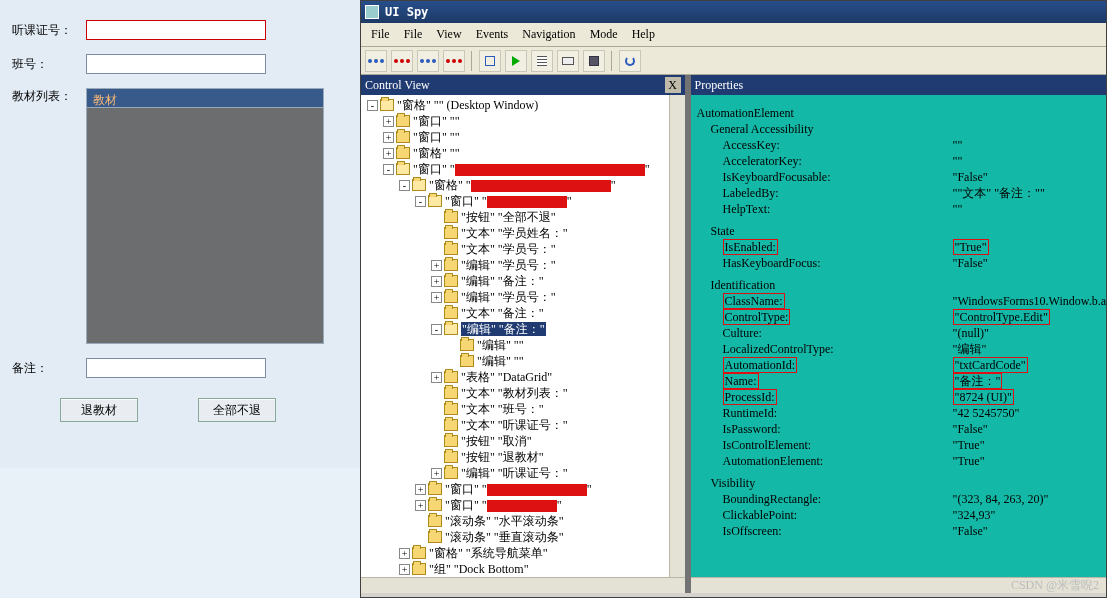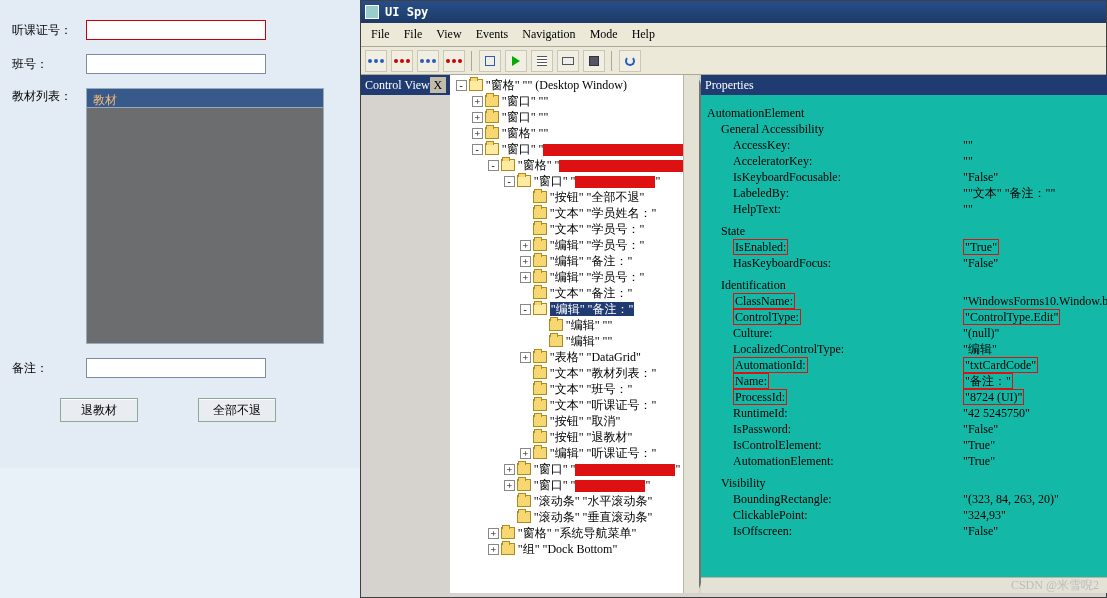--- a/index.html
+++ b/index.html
@@ -26,21 +26,21 @@
   .tb-btn { width: 22px; height: 22px; border: 1px solid #c9c7ba; background: #f1efe2; display: flex; align-items: center; justify-content: center; cursor: pointer; }
   .tb-sep { width: 2px; height: 20px; border-left: 1px solid #aca899; margin: 0 2px; }
   .tri-dots { display:flex; gap:2px; }
   .dot { width:4px; height:4px; border-radius:50%; }
   .blue{background:#2b5bbf;} .red{background:#c00;}
 
   .panes { display: flex; height: calc(100% - 78px); }
   .pane-title { display:flex; justify-content:space-between; align-items:center; background: #1f3b72; color:#fff; height:20px; padding:0 4px; font-family: monospace; }
   .close-x { width:16px; height:16px; background:#c0bbaa; color:#000; text-align:center; line-height:16px; cursor:pointer; }
 
-  .tree-pane { width: 340px; border-right: 2px solid #737373; display:flex; flex-direction:row;border-radius:11px; }
+  .tree-pane { width: 340px; border-right: 6px solid #737373; display:flex; flex-direction:column; }
   .tree-body { flex:1; overflow:auto; background:#fff; font-family: "SimSun", monospace; padding:2px 2px 2px 6px; line-height:16px; white-space:nowrap; position:relative; }
   .tree-body .row { display:flex; align-items:center; height:16px; }
   .exp { width:11px; height:11px; border:1px solid #888; text-align:center; line-height:9px; font-size:10px; margin-right:2px; cursor:pointer; flex:none; }
   .blank-exp { width:11px; height:11px; margin-right:2px; flex:none; }
   .fico { width:14px; height:12px; background:#f7d774; border:1px solid #b08a1a; margin-right:3px; flex:none; position:relative; }
   .fico::before { content:""; position:absolute; top:-3px; left:0; width:6px; height:3px; background:#f7d774; border:1px solid #b08a1a; border-bottom:none; }
   .fico.open { background:#ffe9a3; }
   .redblk { display:inline-block; height:12px; background:#d11; vertical-align:middle; }
   .sel { background:#1f3b72; color:#fff; padding:0 1px; }
   .ind { display:inline-block; flex:none; }

